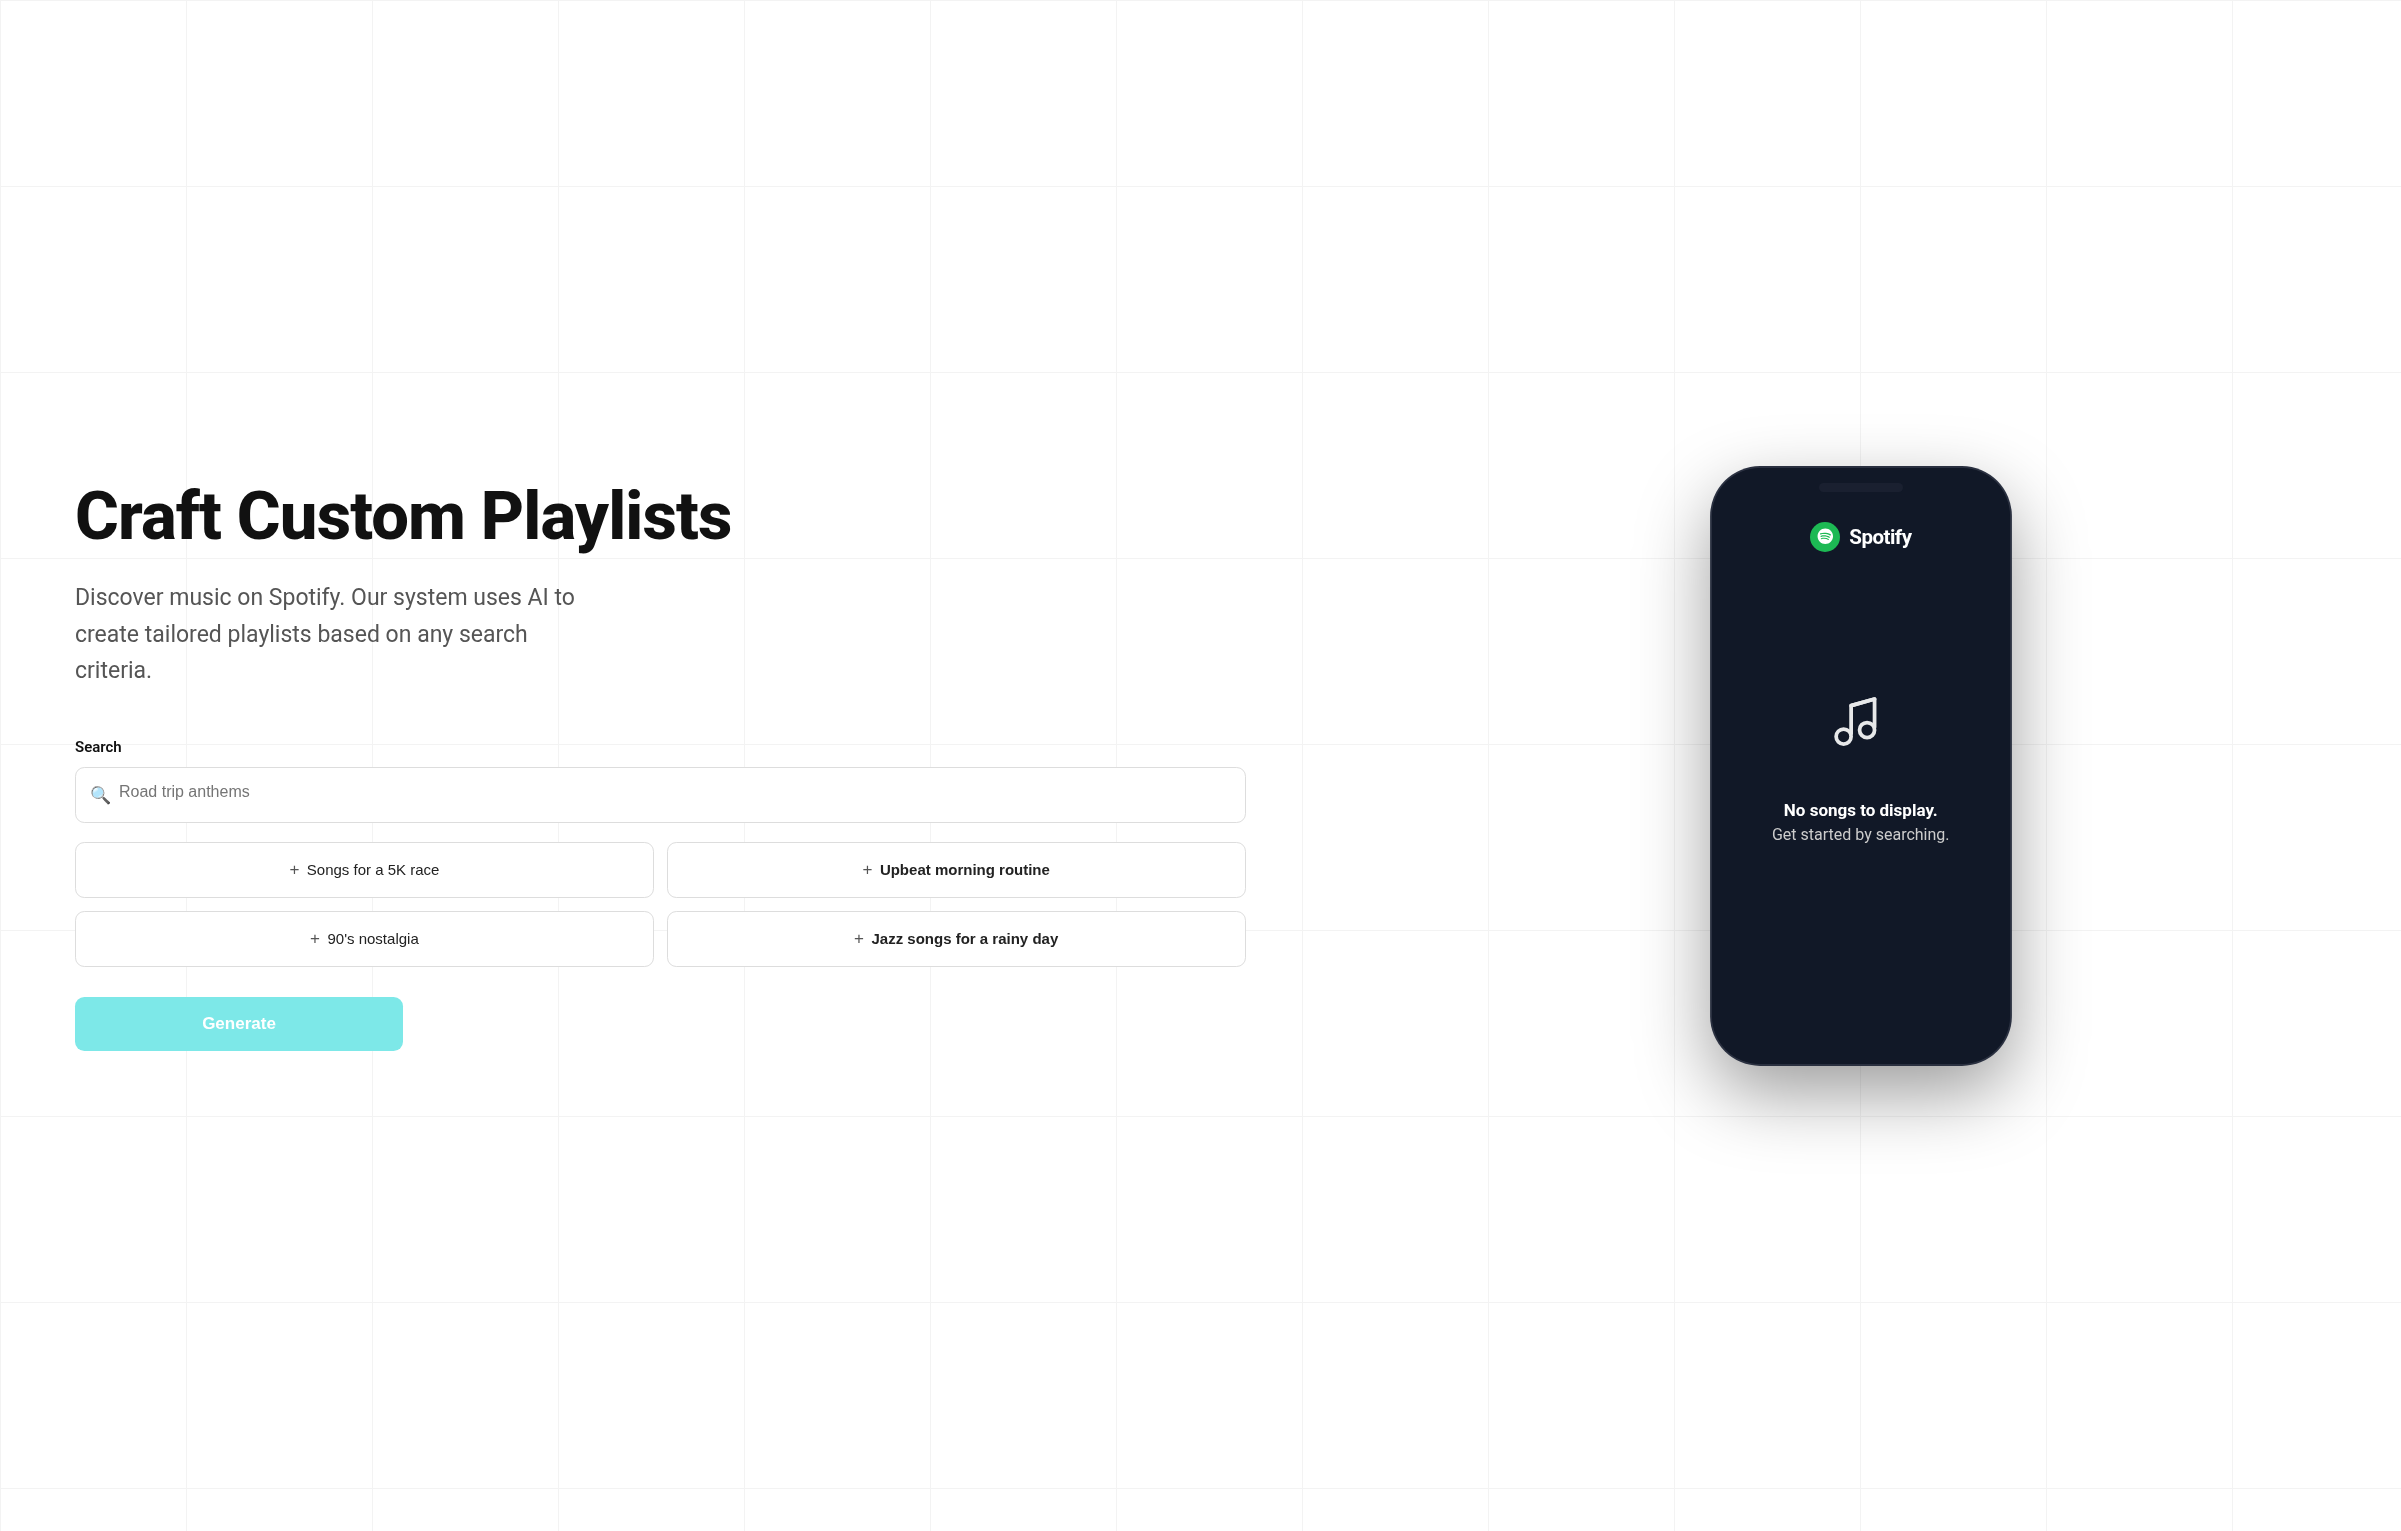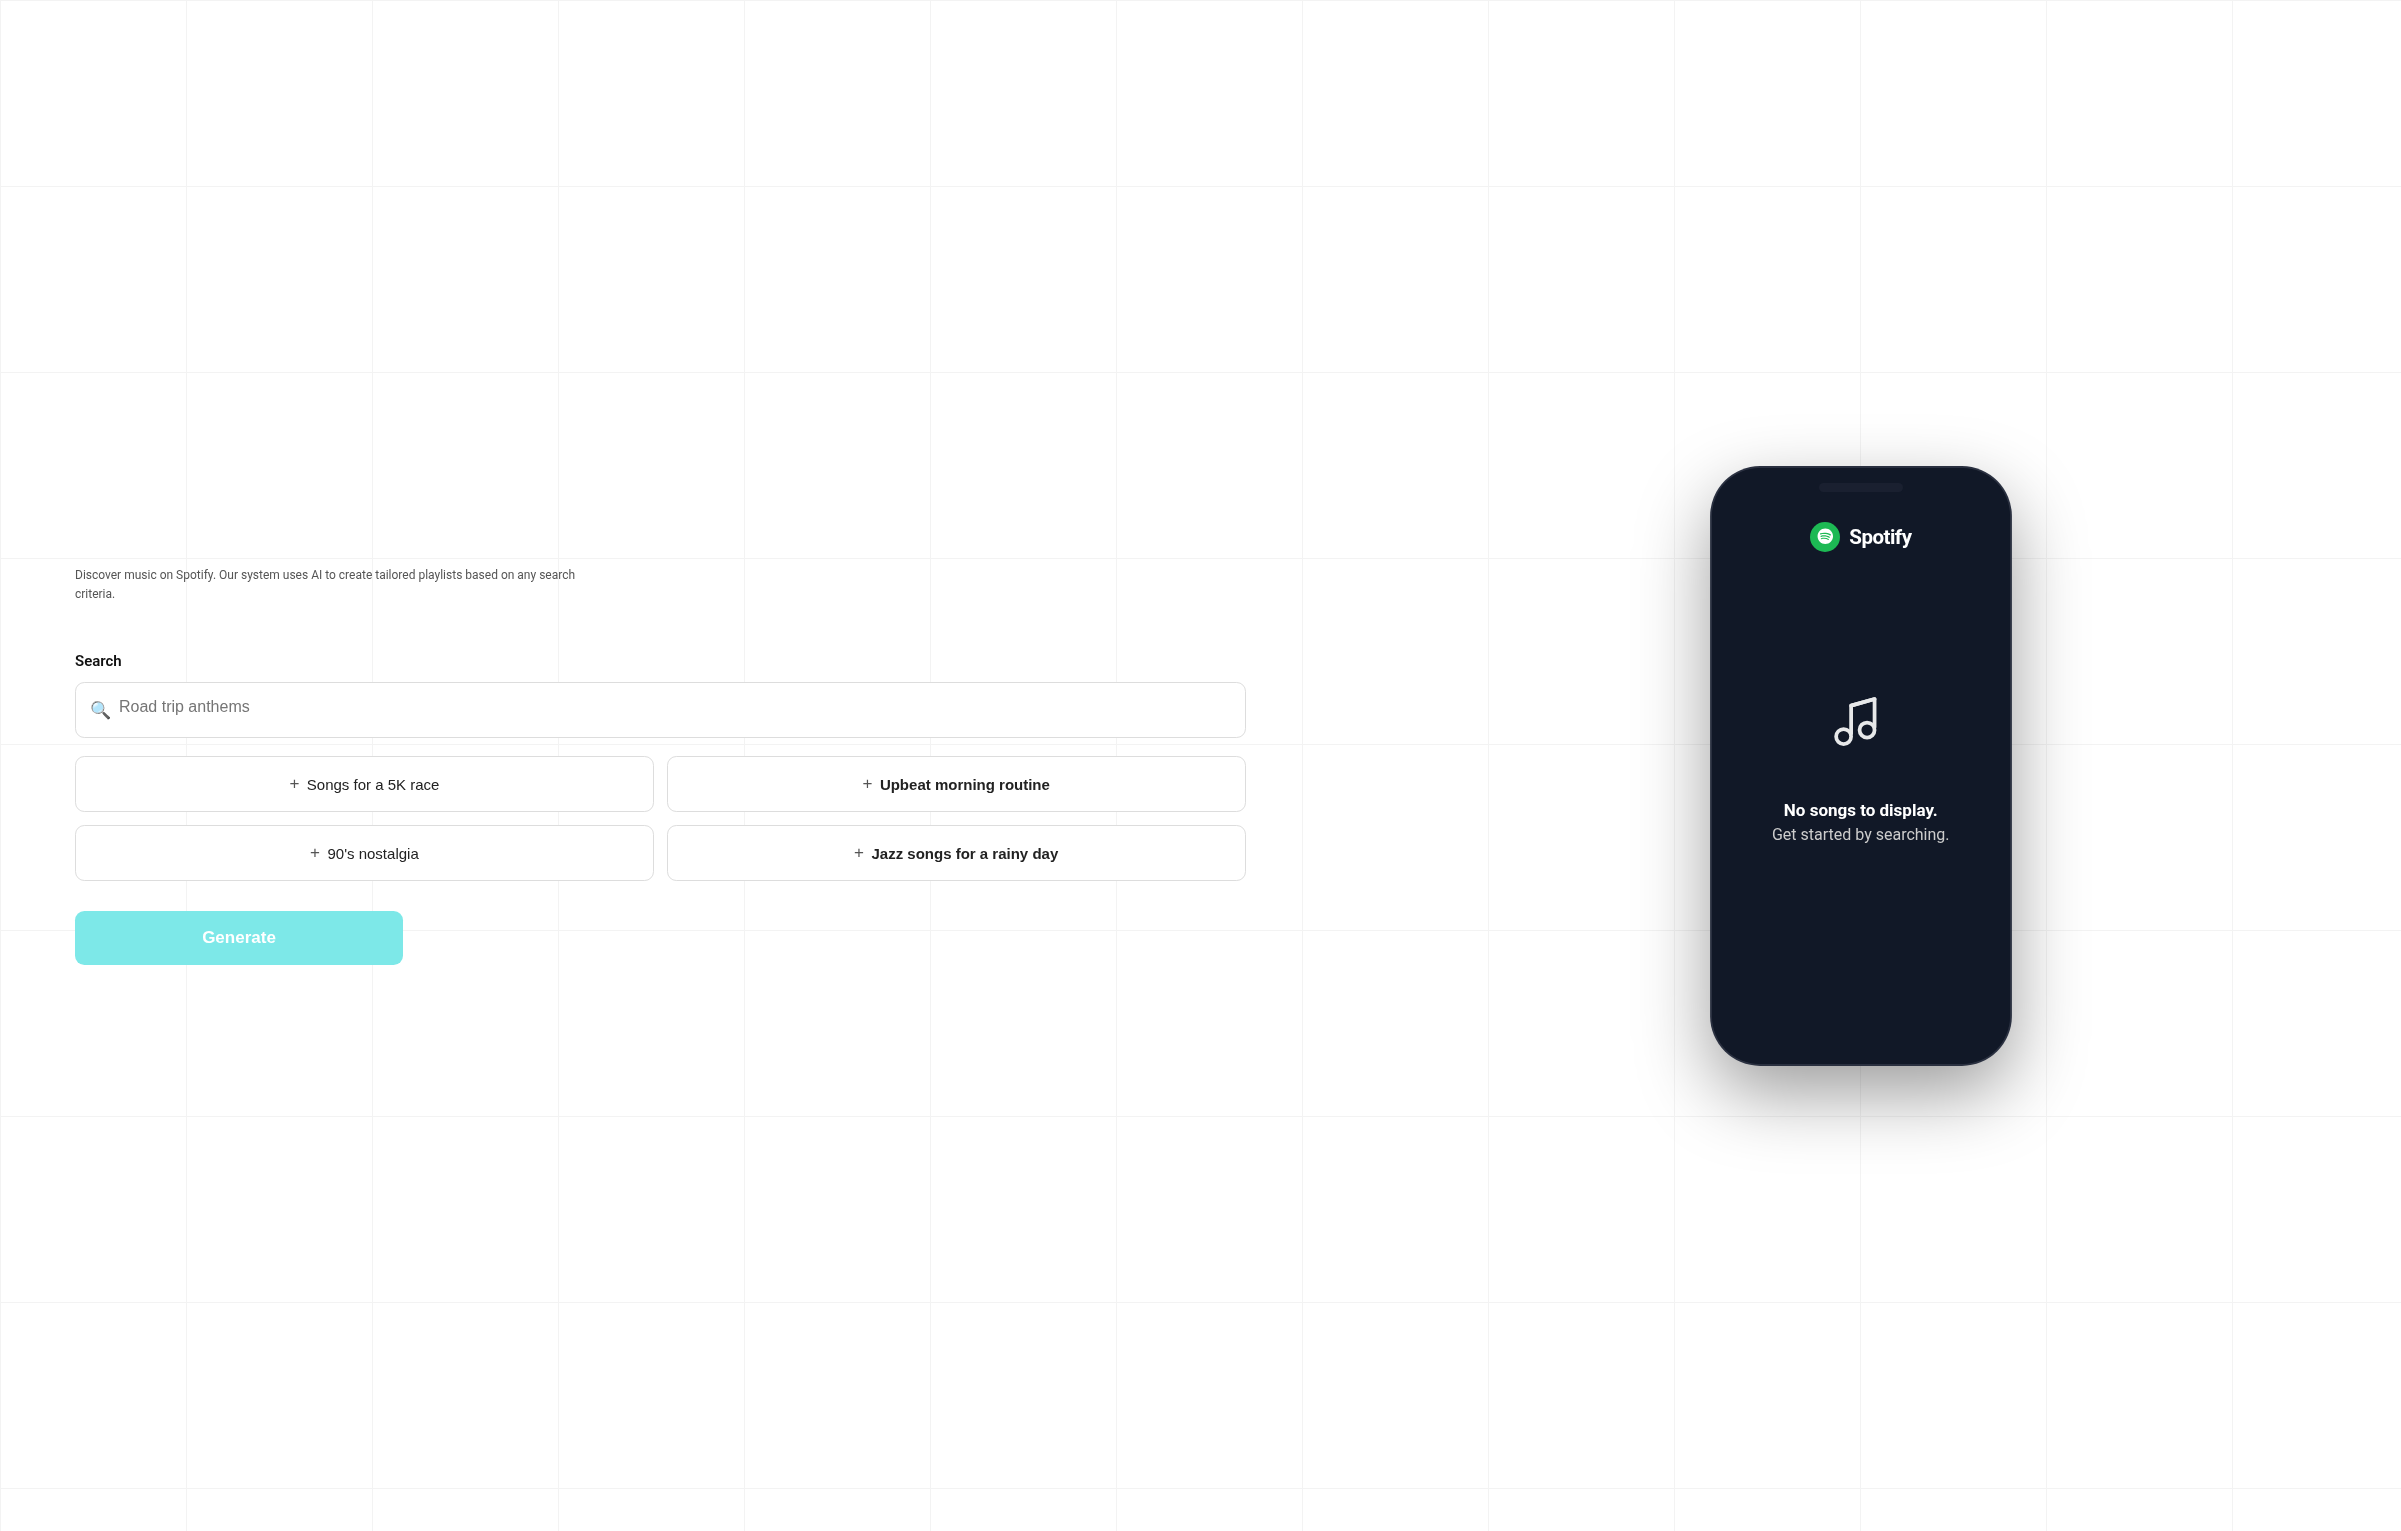--- a/index.html
+++ b/index.html
@@ -62,21 +62,21 @@
     .main-title {
       font-size: 67px;
       font-weight: 800;
       color: #111111;
       line-height: 1.1;
       margin-bottom: 26px;
       letter-spacing: -0.9px;
     }
 
     .subtitle {
-      font-size: 12px;
+      font-size: 23px;
       color: #555555;
       line-height: 1.6;
       margin-bottom: 48px;
       max-width: 522px;
     }
 
     .search-label {
       font-size: 15px;
       font-weight: 600;
       color: #111111;
@@ -304,20 +304,21 @@
     }
   </style>
 </head>
 <body>
 
 <div class="page-wrapper">
   <div class="bg-grid"></div>
 
   <div class="left-panel">
 
+    <h1 class="main-title">Craft Custom Playlists</h1>
 
     <p class="subtitle">Discover music on Spotify. Our system uses AI to create tailored playlists based on any search criteria.</p>
 
     <div class="search-label">Search</div>
 
     <div class="search-input-wrapper">
       <span class="search-icon-inside">🔍</span>
       <input class="search-input" type="text" placeholder="Road trip anthems" style="">
     </div>
 

